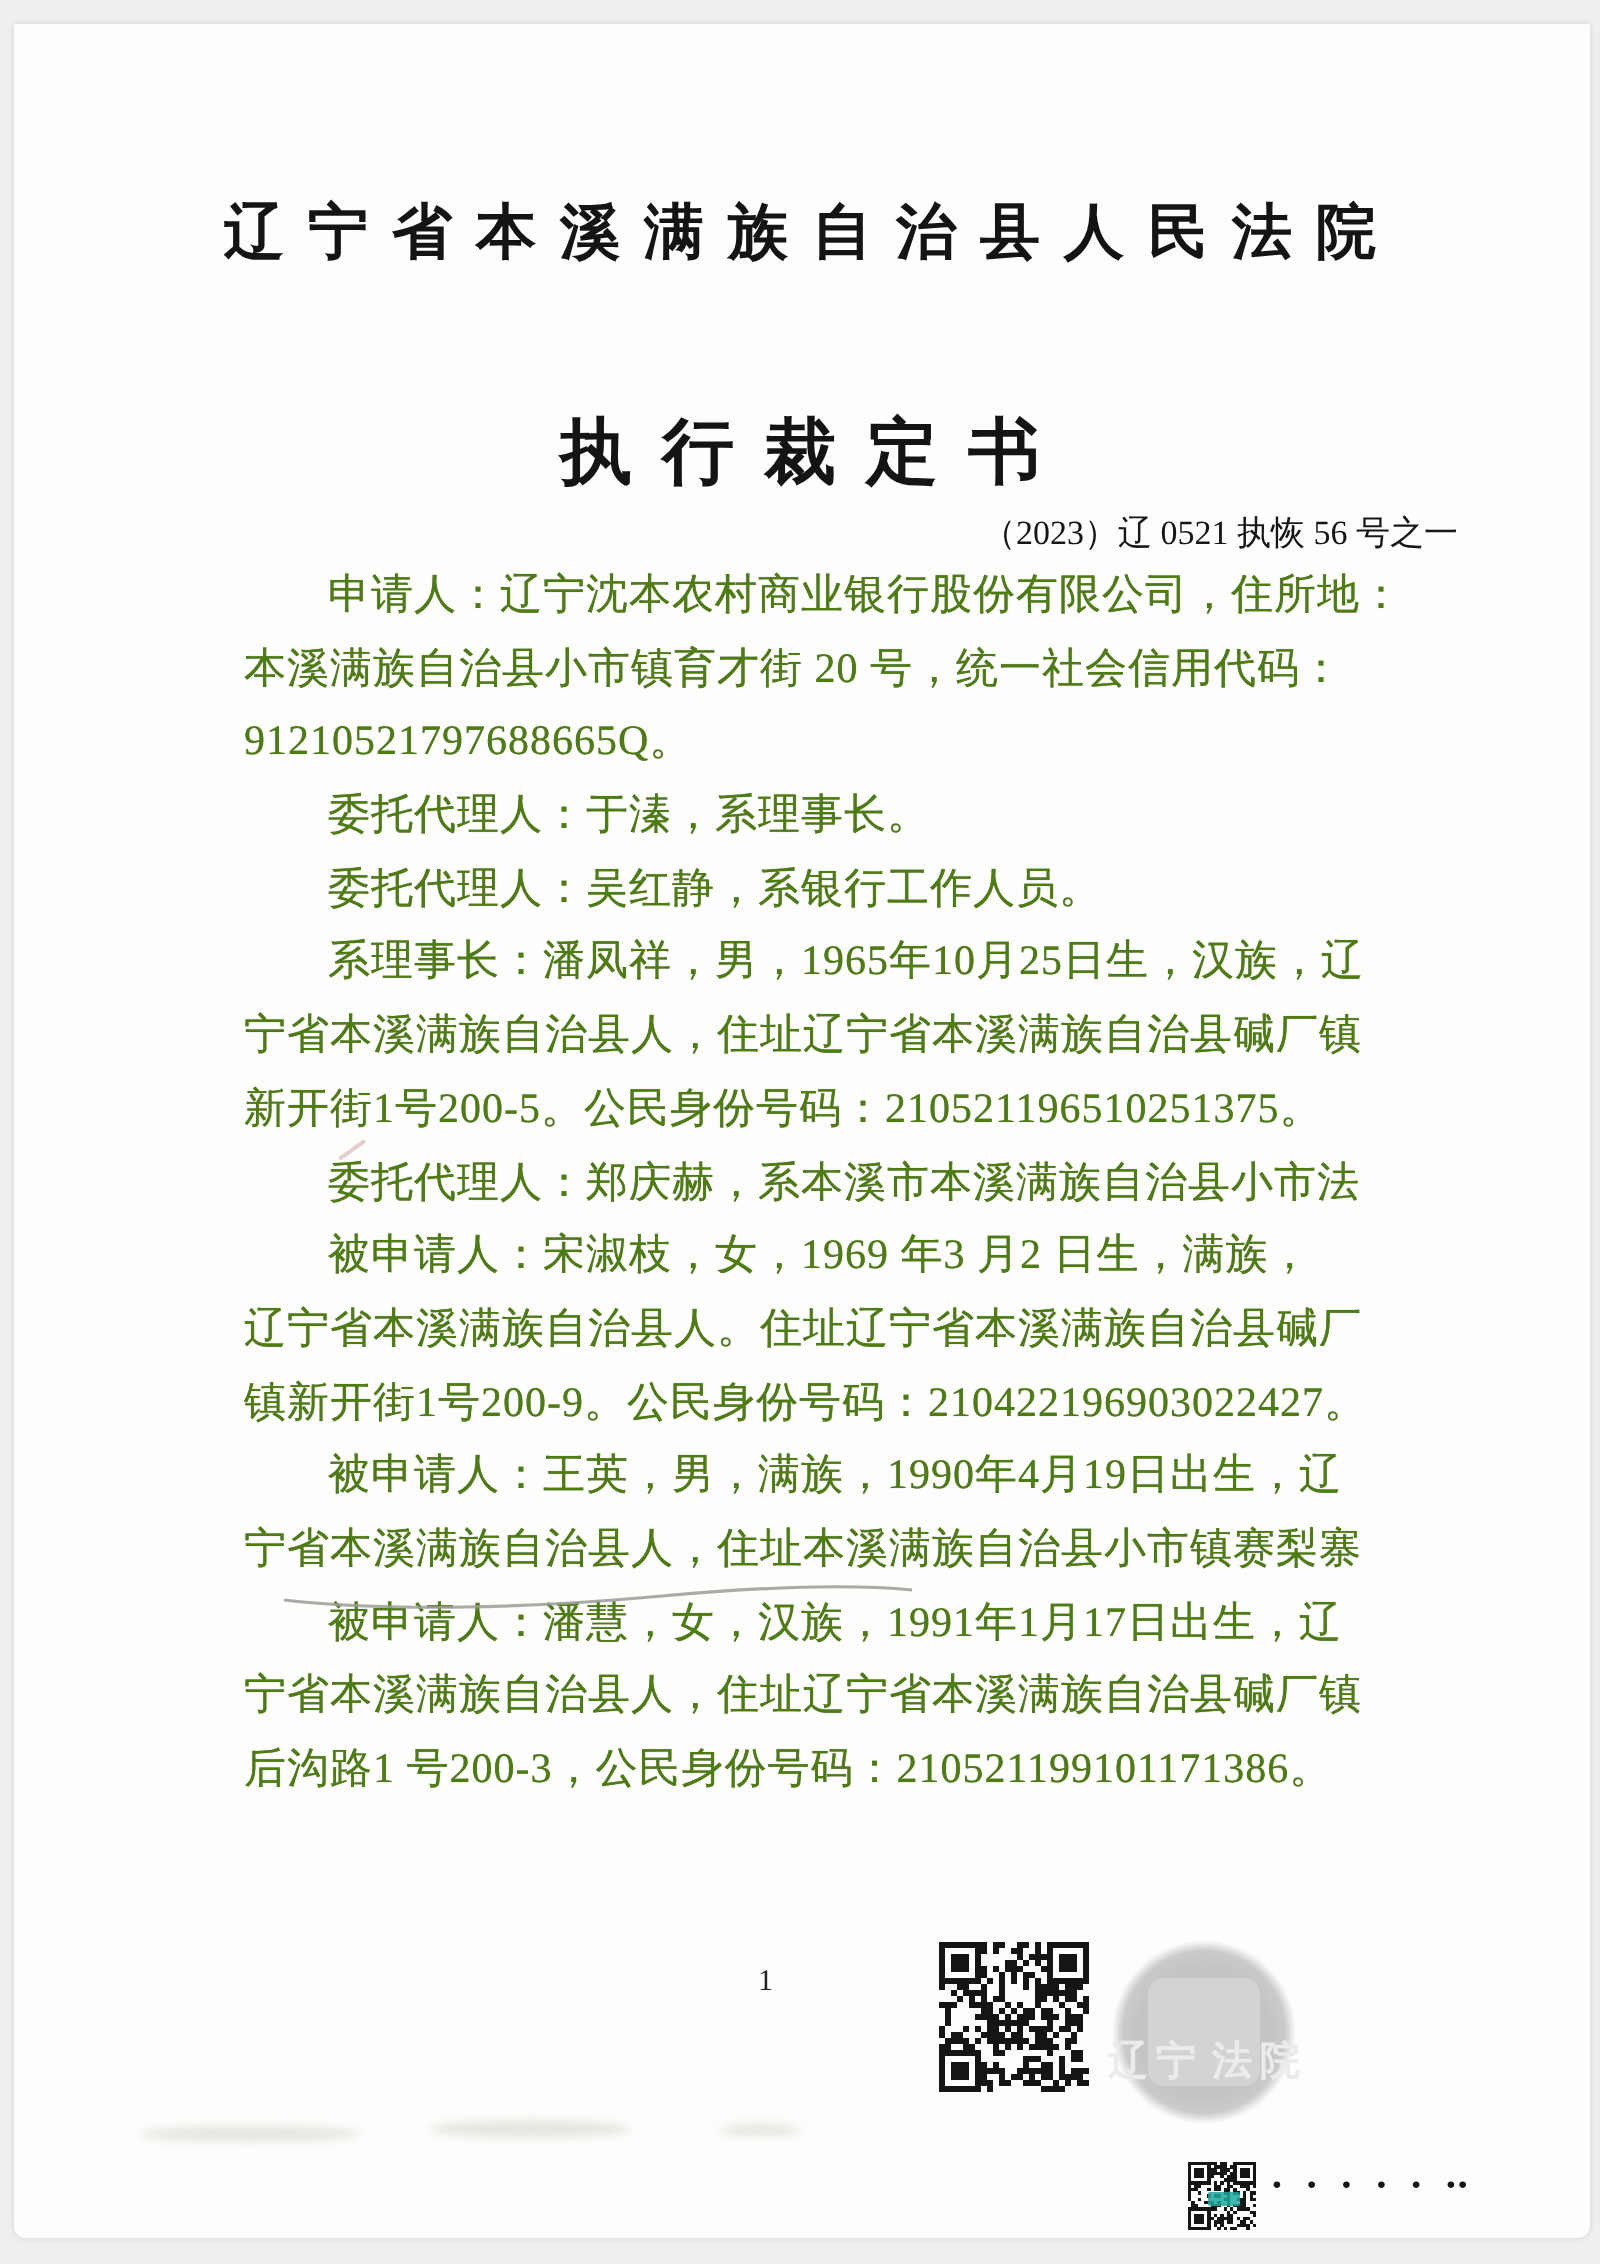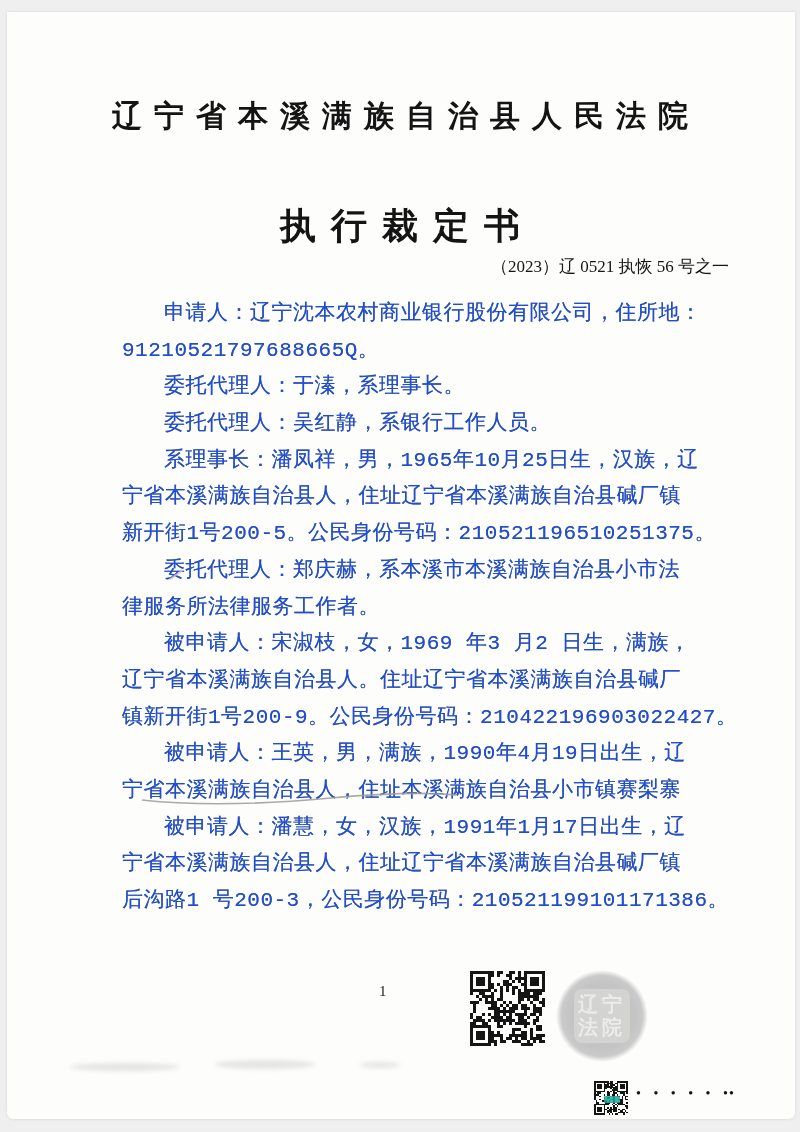--- a/index.html
+++ b/index.html
@@ -23,23 +23,22 @@
   .doc-title{
     position:absolute;top:202px;left:0;width:800px;text-align:center;
     font-size:36px;font-weight:bold;color:#141414;
     letter-spacing:15px;text-indent:15px;white-space:nowrap;
   }
   .case-number{
     position:absolute;top:255px;right:83px;
     font-size:17px;color:#161616;white-space:nowrap;
   }
   .doc-body{
-    position:absolute;top:296px;left:122px;width:600px;color:#1d4ed8;
+    position:absolute;top:279px;left:122px;width:600px;color:#4d7c0f;
     text-shadow:0 0 .4px rgba(0,0,0,.55);
-    font-family:Liberation Mono, monospace;
   }
   .doc-body .line{
     font-size:21px;line-height:36.7px;height:36.7px;white-space:nowrap;
     letter-spacing:.5px;
   }
   .doc-body .line.indent{padding-left:42px;}
   .underline-mark{position:absolute;left:136px;top:792px;width:330px;height:18px;}
   .page-number{
     position:absolute;left:379px;top:983px;font-size:15px;color:#222;
   }
@@ -49,21 +48,21 @@
     position:absolute;left:604px;top:1096px;width:16px;height:7px;
     background:#1ba89b;opacity:.85;border-radius:1px;
   }
   .seal{
     position:absolute;left:556px;top:970px;width:92px;height:92px;border-radius:50%;
     background:radial-gradient(closest-side,#c4c4c4 70%,#cacaca 88%,rgba(202,202,202,0) 100%);
     display:flex;align-items:center;justify-content:center;
   }
   .seal-inner{
     width:56px;height:54px;background:#d3d3d2;border-radius:8px;
-    display:flex;flex-direction:column;align-items:flex-start;justify-content:center;
+    display:flex;align-items:flex-end;justify-content:center;
   }
   .seal-inner div{
     font-size:20px;font-weight:bold;color:#ebebea;line-height:23px;
     letter-spacing:4px;text-indent:4px;white-space:nowrap;
   }
   .footer-dots{
     position:absolute;left:636px;top:1086px;font-size:14px;color:#161616;
     word-spacing:7px;letter-spacing:1px;white-space:nowrap;
   }
   .smudge{position:absolute;background:#e5e5e1;filter:blur(2px);border-radius:50%;}
@@ -83,36 +82,36 @@
 
   <div class="court-title">辽宁省本溪满族自治县人民法院</div>
 
   <div class="doc-title">执行裁定书</div>
 
   <div class="case-number">（2023）辽 0521 执恢 56 号之一</div>
 
   <div class="doc-body">
       <div>
         <div class="line indent">申请人：辽宁沈本农村商业银行股份有限公司，住所地：</div>
+        <div class="line">本溪满族自治县小市镇育才街 20 号，统一社会信用代码：</div>
         <div class="line">91210521797688665Q。</div>
       </div>
       <div>
         <div class="line indent">委托代理人：于溱，系理事长。</div>
       </div>
       <div>
         <div class="line indent">委托代理人：吴红静，系银行工作人员。</div>
       </div>
       <div>
         <div class="line indent">系理事长：潘凤祥，男，1965年10月25日生，汉族，辽</div>
         <div class="line">宁省本溪满族自治县人，住址辽宁省本溪满族自治县碱厂镇</div>
         <div class="line">新开街1号200-5。公民身份号码：210521196510251375。</div>
       </div>
       <div>
         <div class="line indent">委托代理人：郑庆赫，系本溪市本溪满族自治县小市法</div>
-        <div class="line">律服务所法律服务工作者。</div>
       </div>
       <div>
         <div class="line indent">被申请人：宋淑枝，女，1969 年3 月2 日生，满族，</div>
         <div class="line">辽宁省本溪满族自治县人。住址辽宁省本溪满族自治县碱厂</div>
         <div class="line">镇新开街1号200-9。公民身份号码：210422196903022427。</div>
       </div>
       <div>
         <div class="line indent">被申请人：王英，男，满族，1990年4月19日出生，辽</div>
         <div class="line">宁省本溪满族自治县人，住址本溪满族自治县小市镇赛梨寨</div>
       </div>

